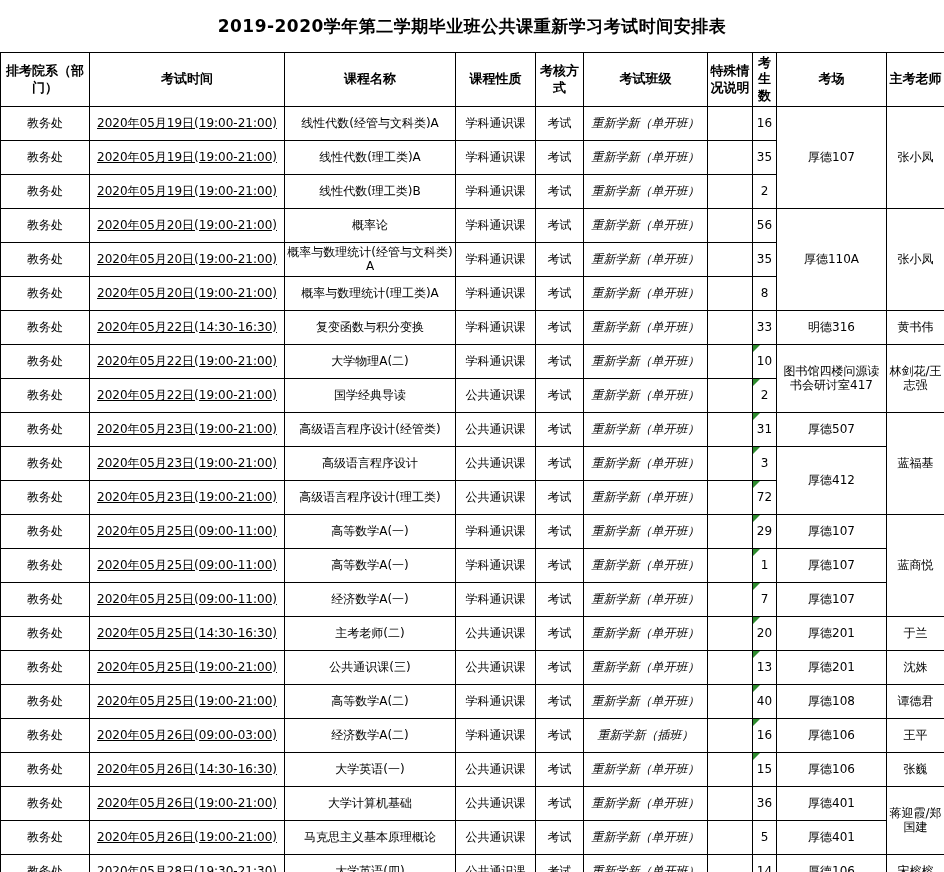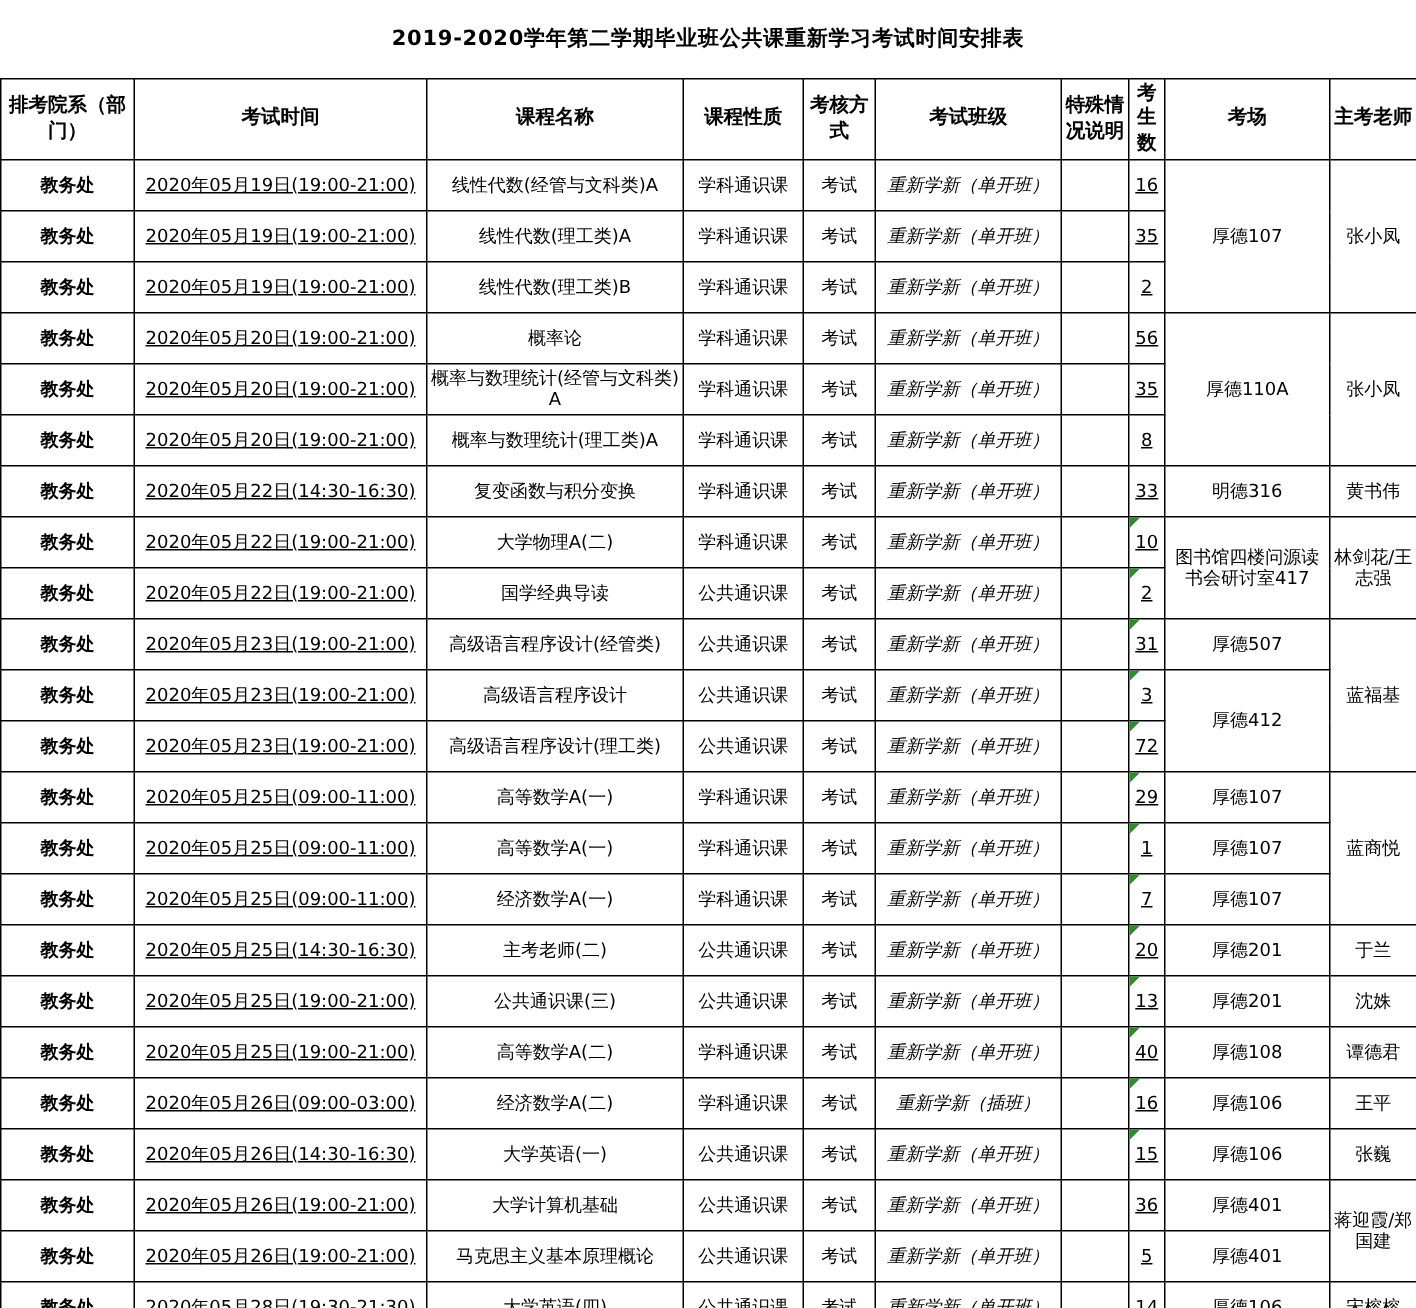--- a/index.html
+++ b/index.html
@@ -5,43 +5,43 @@
   :root { --flag-color: #2e8b2e; }
   html,body { margin:0; padding:0; background:#fff; }
   .page {
     width: 944px; height: 872px;
     font-family: "DejaVu Sans", "Liberation Sans", sans-serif;
     color:#000; background:#fff; overflow:hidden;
   }
   .title {
     height: 52px;
     display:flex; align-items:center; justify-content:center;
-    font-size:14px; font-weight:bold; letter-spacing:0.5px;
+    font-size:17px; font-weight:bold; letter-spacing:0.5px;
   }
   table.sched {
     border-collapse: collapse; table-layout: fixed;
     width: 944px;
   }
   table.sched th, table.sched td {
     border: 1px solid #000;
     text-align: center; vertical-align: middle;
     overflow: hidden; word-break: break-all;
   }
   table.sched th {
     font-size: 13px; font-weight: bold;
     height: 53px; padding: 0 1px; line-height: 1.25;
   }
   th.vertical { line-height:1.1; padding:0; }
   table.sched td {
     font-size: 12px; height: 33px;
     padding: 0 2px; line-height: 1.15;
   }
-  td.bold { font-weight: bold; font-size: 12.5px; }
+  td.bold { font-weight: normal; font-size: 12.5px; }
   td.left { text-align: left; padding-left: 3px; font-style: italic; }
-  td.count { position: relative; padding:0;text-decoration:underline; }
+  td.count { position: relative; padding:0; }
   td.time { letter-spacing: 0; white-space: nowrap; font-size: 11.5px; text-decoration: underline; }
   .flag {
     position:absolute; top:0; left:0; width:0; height:0;
     border-top: 7px solid var(--flag-color);
     border-right: 7px solid transparent;
   }
 </style>
 </head>
 <body>
 

